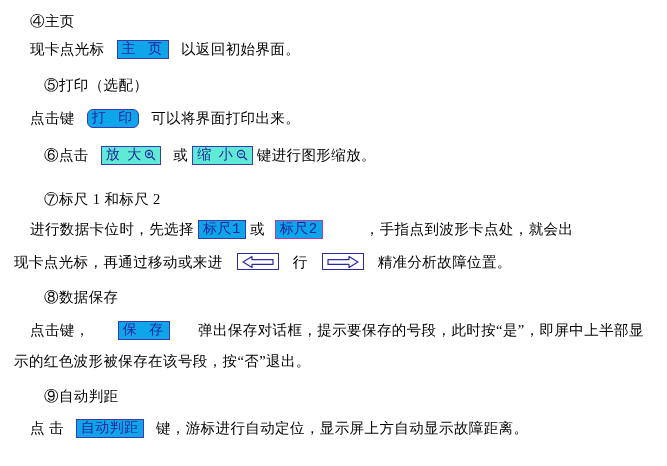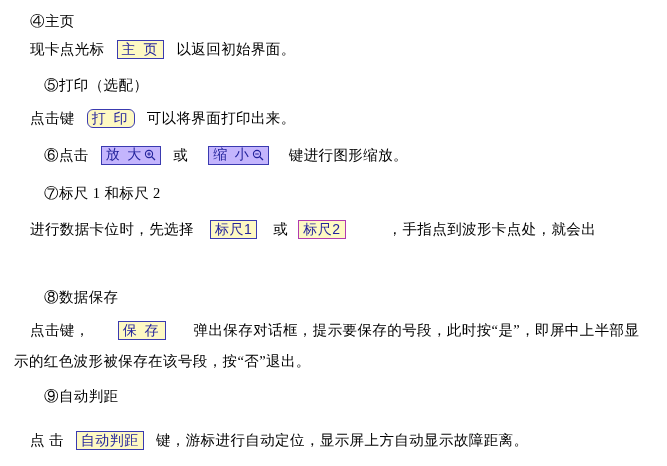--- a/index.html
+++ b/index.html
@@ -30,44 +30,44 @@
   .txt {
     font-family: "Liberation Serif", "DejaVu Serif", serif;
     font-size: 14.5px;
     letter-spacing: 0.4px;
   }
   
   .btn {
     display: inline-block;
     border: 1px solid #3a3ab0;
     color: #23239c;
-    font-family: Liberation Sans, sans-serif;
+    font-family: Liberation Mono, monospace;
     font-size: 14px;
     padding: 0px 4px 1px 4px;
     line-height: 1.15;
     vertical-align: middle;
-    background: #fef9c3;
+    background: #0ea5e9;
     letter-spacing: 2px;
     position: relative;
     top: -1px;
   }
   .btn.tight { letter-spacing: 0.5px; }
   .btn.magenta {
     border-color: #b03ab0;
     color: #23239c;
   }
   .btn-ico {
     display: inline-block;
     border: 1px solid #3a3ab0;
     color: #23239c;
     font-size: 14px;
     padding: 0px 4px 1px 4px;
     line-height: 1.15;
     vertical-align: middle;
-    background: #c4b5fd;
+    background: #5eead4;
     letter-spacing: 2px;
     position: relative;
     top: -1px;
   }
   .glass {
     display: inline-block;
     width: 12px;
     height: 12px;
     position: relative;
     vertical-align: -2px;
@@ -112,41 +112,52 @@
 
   <div class="line txt" style="left:44px; top:147px;">
     <span>⑥点击</span>
     <span class="btn-ico" style="margin:0 8px;"><span>放 大</span><span class="glass"><svg width="12" height="12" viewBox="0 0 12 12">
             <circle cx="5" cy="5" r="3.6" fill="none" stroke="#23239c" stroke-width="1.1"></circle>
             <line x1="7.6" y1="7.6" x2="11" y2="11" stroke="#23239c" stroke-width="1.3"></line>
             <line x1="3.2" y1="5" x2="6.8" y2="5" stroke="#23239c" stroke-width="1"></line>
             <line x1="5" y1="3.2" x2="5" y2="6.8" stroke="#23239c" stroke-width="1"></line>
           </svg></span></span>
     <span>或</span>
-    <span class="btn-ico" style="margin:0 16px;"><span>缩 小</span><span class="glass"><svg width="12" height="12" viewBox="0 0 12 12">
+    <span class="btn-ico" style="margin:0 0;"><span>缩 小</span><span class="glass"><svg width="12" height="12" viewBox="0 0 12 12">
             <circle cx="5" cy="5" r="3.6" fill="none" stroke="#23239c" stroke-width="1.1"></circle>
             <line x1="7.6" y1="7.6" x2="11" y2="11" stroke="#23239c" stroke-width="1.3"></line>
             <line x1="3.2" y1="5" x2="6.8" y2="5" stroke="#23239c" stroke-width="1"></line>
           </svg></span></span>
     <span>键进行图形缩放。</span>
   </div>
 
-  <div class="line txt" style="left:44px; top:186px;text-align:center;">
+  <div class="line txt" style="left:44px; top:192px;text-align:center;">
     <span>⑦标尺 1 和标尺 2</span>
   </div>
 
   <div class="line txt" style="left:30px; top:221px;">
     <span>进行数据卡位时，先选择</span>
-    <span class="btn tight" style="margin:0 12px;">标尺1</span>
+    <span class="btn tight" style="margin:0 0;">标尺1</span>
     <span>或</span>
     <span class="btn tight magenta" style="margin:0 6px;">标尺2</span>
     <span style="display:inline-block;width:28px;"></span>
     <span>，手指点到波形卡点处，就会出</span>
   </div>
 
+  <div class="line txt" style="left:14px; top:255px;">
+    <span>现卡点光标，再通过移动或来进</span>
+    <span class="arrowbox" style="margin:0 10px;"><svg width="34" height="14" viewBox="0 0 34 14">
+          <polygon points="2,7 11,1.5 11,4.6 32,4.6 32,9.4 11,9.4 11,12.5" fill="#ffffff" stroke="#2a2aa8" stroke-width="1.2" stroke-linejoin="round"></polygon>
+        </svg></span>
+    <span>行</span>
+    <span class="arrowbox" style="margin:0 10px;"><svg width="34" height="14" viewBox="0 0 34 14">
+          <polygon points="32,7 23,1.5 23,4.6 2,4.6 2,9.4 23,9.4 23,12.5" fill="#ffffff" stroke="#2a2aa8" stroke-width="1.2" stroke-linejoin="round"></polygon>
+        </svg></span>
+    <span>精准分析故障位置。</span>
+  </div>
 
   <div class="line txt" style="left:44px; top:290px;">
     <span>⑧数据保存</span>
   </div>
 
   <div class="line txt" style="left:30px; top:322px;">
     <span>点击键，</span>
     <span class="btn" style="margin:0 24px;">保 存</span>
     <span>弹出保存对话框，提示要保存的号段，此时按“是”，即屏中上半部显</span>
   </div>
@@ -154,17 +165,17 @@
   <div class="line txt" style="left:14px; top:354px;">
     <span>示的红色波形被保存在该号段，按“否”退出。</span>
   </div>
 
   <div class="line txt" style="left:44px; top:389px;">
     <span>⑨自动判距</span>
   </div>
 
   <div class="line txt" style="left:30px; top:420px;">
     <span>点 击</span>
-    <span class="btn tight" style="margin:12px 8px;">自动判距</span>
+    <span class="btn tight" style="margin:0 8px;">自动判距</span>
     <span>键，游标进行自动定位，显示屏上方自动显示故障距离。</span>
   </div>
 
 </div>
 
 </body></html>

